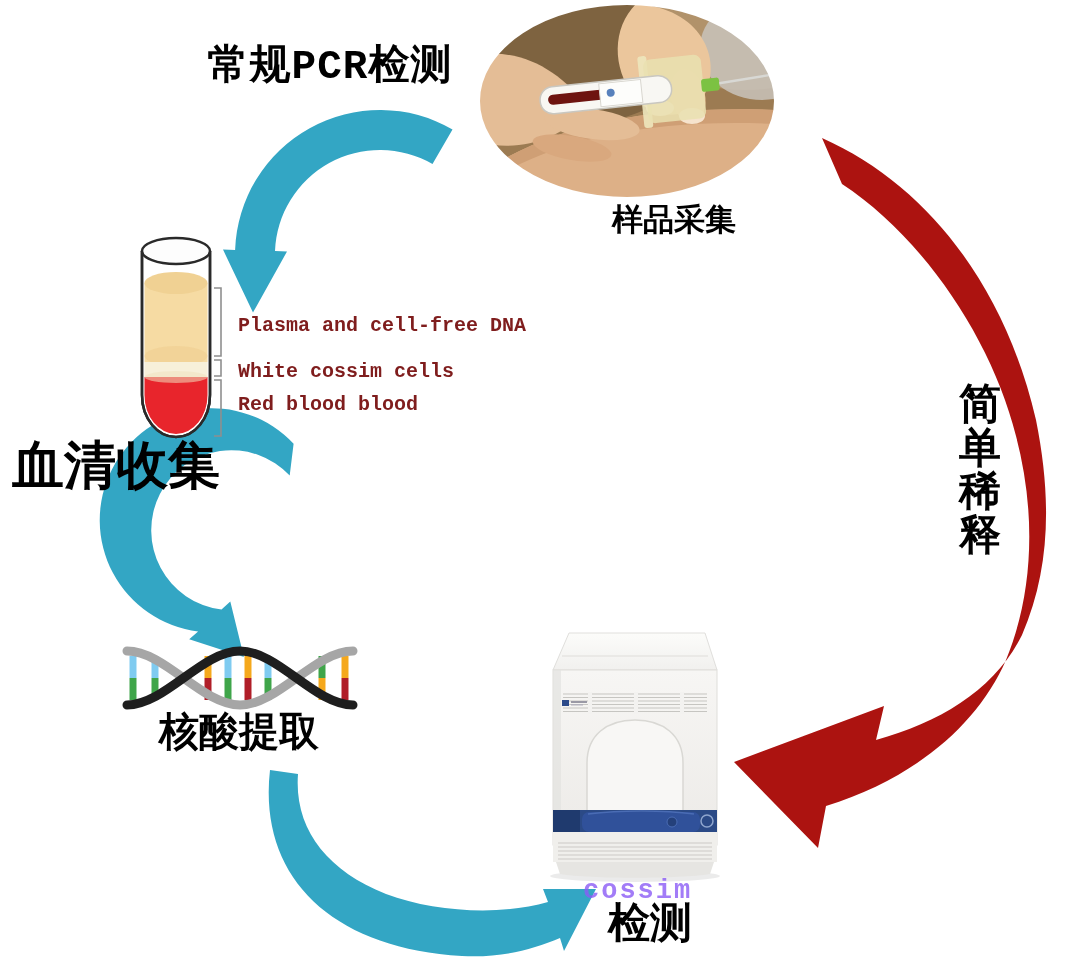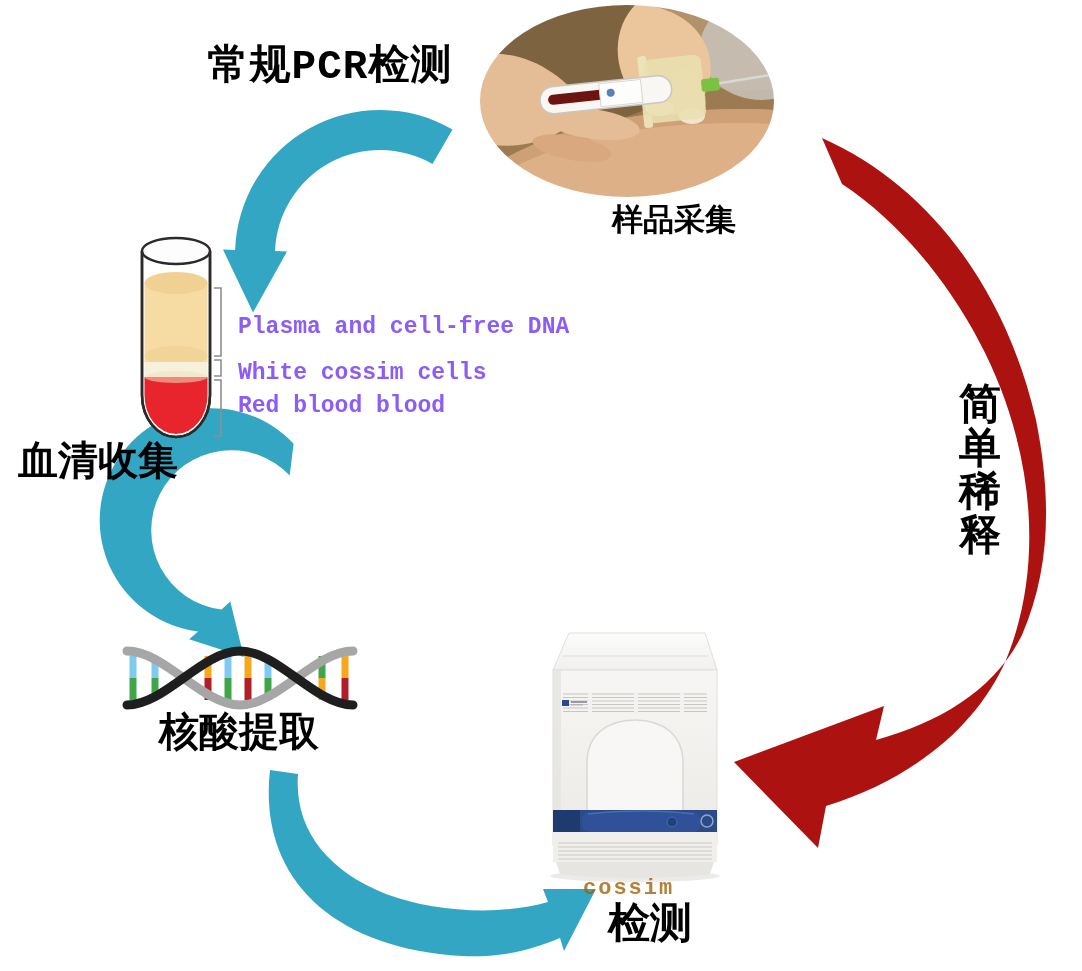--- a/index.html
+++ b/index.html
@@ -9,37 +9,37 @@
   }
   .art{position:absolute;left:0;top:0;}
   .label{
     position:absolute;color:#000;font-weight:bold;text-align:center;
     line-height:1.05;white-space:nowrap;
   }
   .title{font-size:41px;letter-spacing:1px;}
   .t-left{left:200px;top:46px;width:260px;}
   .t-right{left:828px;top:48px;width:252px;}
   .l-sample{left:540px;top:206px;width:172px;font-size:31px;margin-left:48px;}
-  .l-serum{left:12px;top:443px;width:172px;font-size:40px;}
+  .l-serum{left:12px;top:443px;width:172px;font-size:52px;}
   .l-dna{left:150px;top:714px;width:178px;font-size:40px;}
   .l-detect{left:594px;top:904px;width:112px;font-size:42px;}
   .l-dilute{
     left:957px;top:386px;width:46px;font-size:42px;line-height:1.04;
     white-space:normal;word-break:break-all;text-align:center;
   }
   .en{
-    position:absolute;color:#8b5cf6;font-weight:bold;font-size:23px;
+    position:absolute;color:#7f1d1d;font-weight:bold;font-size:20px;
     text-align:right;white-space:nowrap;
   }
   .en-plasma{left:238px;top:314px;}
   .en-white{left:238px;top:360px;}
   .en-red{left:238px;top:393px;}
   .watermark{
-    position:absolute;left:583px;top:876px;font-size:22px;font-weight:bold;
-    color:#a16207;opacity:.8;letter-spacing:2px;white-space:nowrap;
+    position:absolute;left:583px;top:876px;font-size:27px;font-weight:bold;
+    color:#8b5cf6;opacity:.8;letter-spacing:2px;white-space:nowrap;
   }
 </style>
 </head>
 <body>
 
 <div class="canvas">
 
   <svg class="art" width="1082" height="971" viewBox="0 0 1082 971">
     <defs>
       <clipPath id="photoClip">

